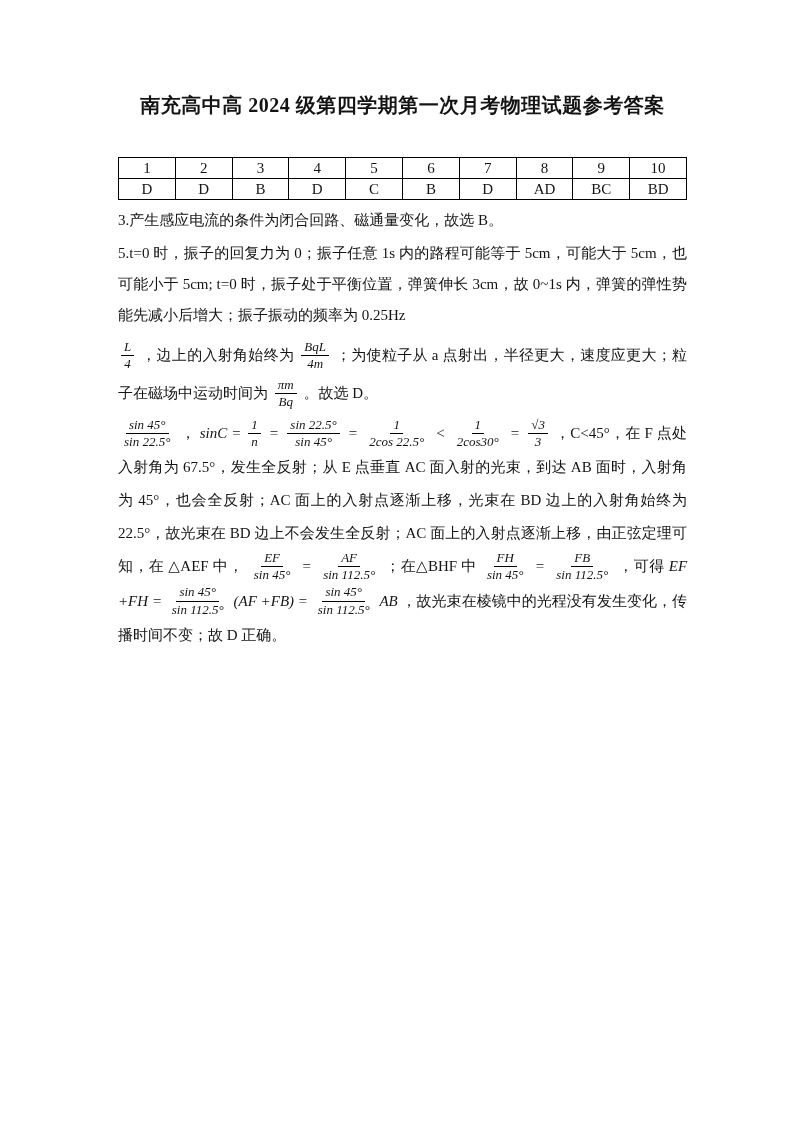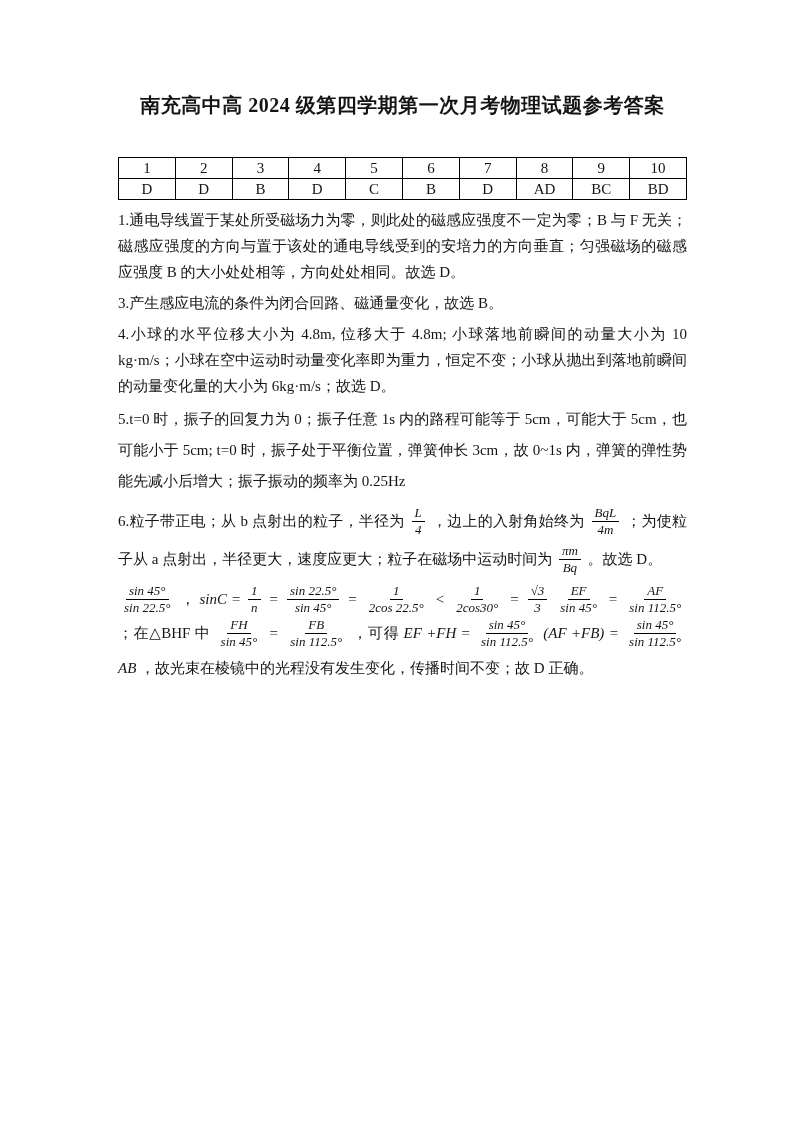--- a/index.html
+++ b/index.html
@@ -87,39 +87,32 @@
       <td>C</td>
       <td>B</td>
       <td>D</td>
       <td>AD</td>
       <td>BC</td>
       <td>BD</td>
     </tr>
   </tbody>
     </table>
 
-  <p class="para lh26">
-    <span>1.通电导线置于某处所受磁场力为零，则此处的磁感应强度不一定为零；B 与 F 无关；磁感应强度的方向与置于该处的通电导线受到的安培力的方向垂直；匀强磁场的磁感应强度 B 的大小处处相等，方向处处相同。故选 D。</span>
-  </p>
 
 
   <p class="para lh26">
     <span>3.产生感应电流的条件为闭合回路、磁通量变化，故选 B。</span>
   </p>
 
-  <p class="para lh26">
-    <span>4.小球的水平位移大小为 4.8m, 位移大于 4.8m; 小球落地前瞬间的动量大小为 10 kg·m/s；小球在空中运动时动量变化率即为重力，恒定不变；小球从抛出到落地前瞬间的动量变化量的大小为 6kg·m/s；故选 D。</span>
-  </p>
 
   <p class="para lh31 gap-top">
     <span>5.t=0 时，振子的回复力为 0；振子任意 1s 内的路程可能等于 5cm，可能大于 5cm，也可能小于 5cm; t=0 时，振子处于平衡位置，弹簧伸长 3cm，故 0~1s 内，弹簧的弹性势能先减小后增大；振子振动的频率为 0.25Hz</span>
   </p>
 
   <p class="para lh36 gap-top">
-    <span>6.粒子带正电；从 b 点射出的粒子，半径为</span>
     <span class="frac">
         <span class="num">L</span>
         <span class="den">4</span>
       </span>
     <span>，边上的入射角始终为</span>
     <span class="frac">
         <span class="num">BqL</span>
         <span class="den">4m</span>
       </span>
     <span>；为使粒子从 a 点射出，半径更大，速度应更大；粒子在磁场中运动时间为</span>
@@ -154,20 +147,21 @@
     <span class="op">&lt;</span>
     <span class="frac">
         <span class="num">1</span>
         <span class="den">2cos30°</span>
       </span>
     <span class="op">=</span>
     <span class="frac">
         <span class="num">√3</span>
         <span class="den">3</span>
       </span>
+    <span>，C&lt;45°，在 F 点处入射角为 67.5°，发生全反射；从 E 点垂直 AC 面入射的光束，到达 AB 面时，入射角为 45°，也会全反射；AC 面上的入射点逐渐上移，光束在 BD 边上的入射角始终为 22.5°，故光束在 BD 边上不会发生全反射；AC 面上的入射点逐渐上移，由正弦定理可知，在 △AEF 中，</span>
     <span class="frac">
         <span class="num">EF</span>
         <span class="den">sin 45°</span>
       </span>
     <span class="op">=</span>
     <span class="frac">
         <span class="num">AF</span>
         <span class="den">sin 112.5°</span>
       </span>
     <span>；在△BHF 中</span>

